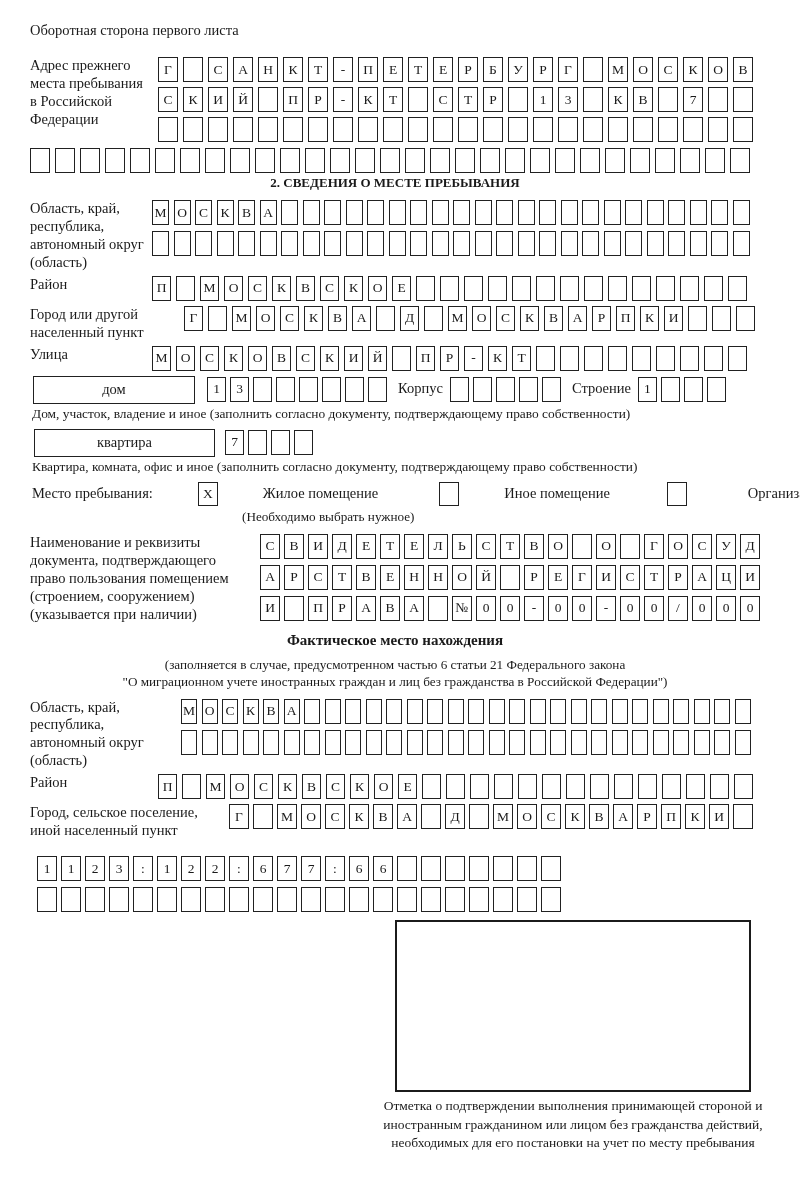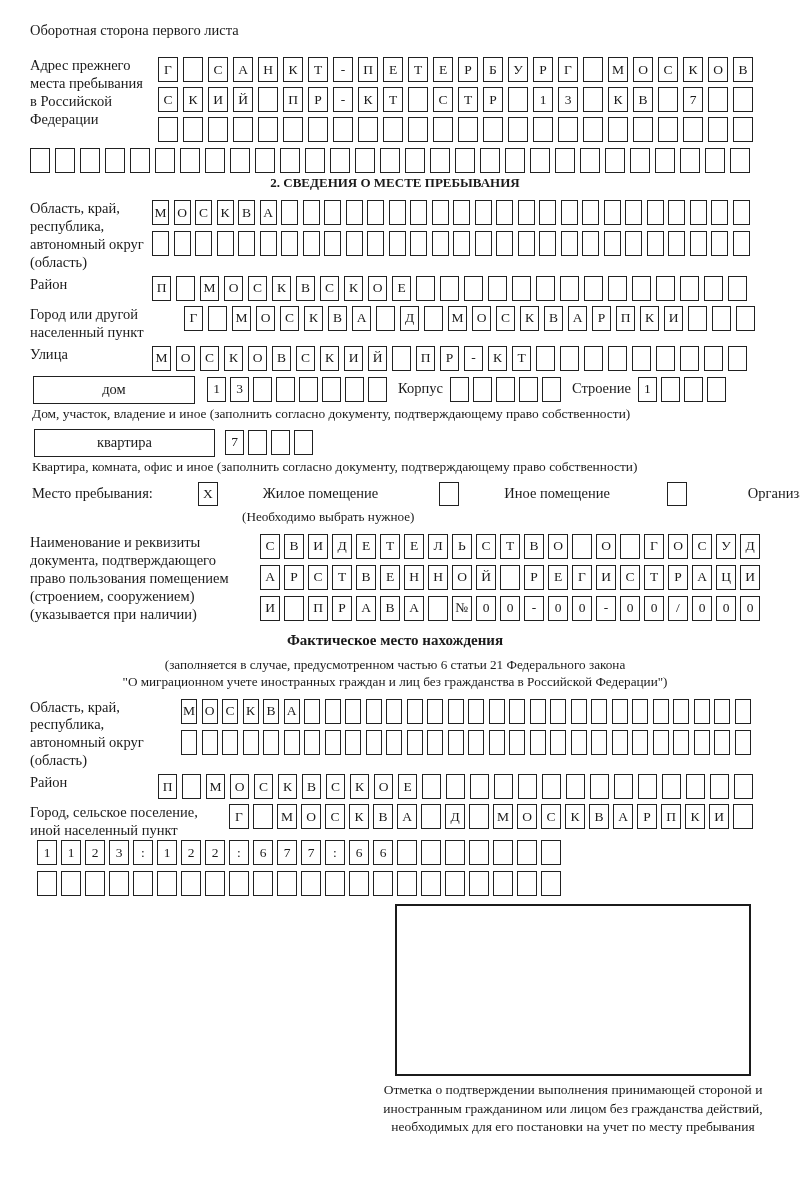--- a/index.html
+++ b/index.html
@@ -573,21 +573,21 @@
         <span class="cell"></span>
         <span class="cell"></span>
         <span class="cell"></span>
         <span class="cell"></span>
         <span class="cell"></span>
         <span class="cell"></span>
         <span class="cell"></span>
       </div>
   </div>
 
-  <div class="frow" style="margin-bottom:0">
+  <div class="frow" style="margin-bottom:16px">
     <div class="lbl lw195">Город, сельское поселение, иной населенный пункт</div>
     <div class="cells p24b" style="margin-left:4px">
         <span class="cell">Г</span>
         <span class="cell"></span>
         <span class="cell">М</span>
         <span class="cell">О</span>
         <span class="cell">С</span>
         <span class="cell">К</span>
         <span class="cell">В</span>
         <span class="cell">А</span>

